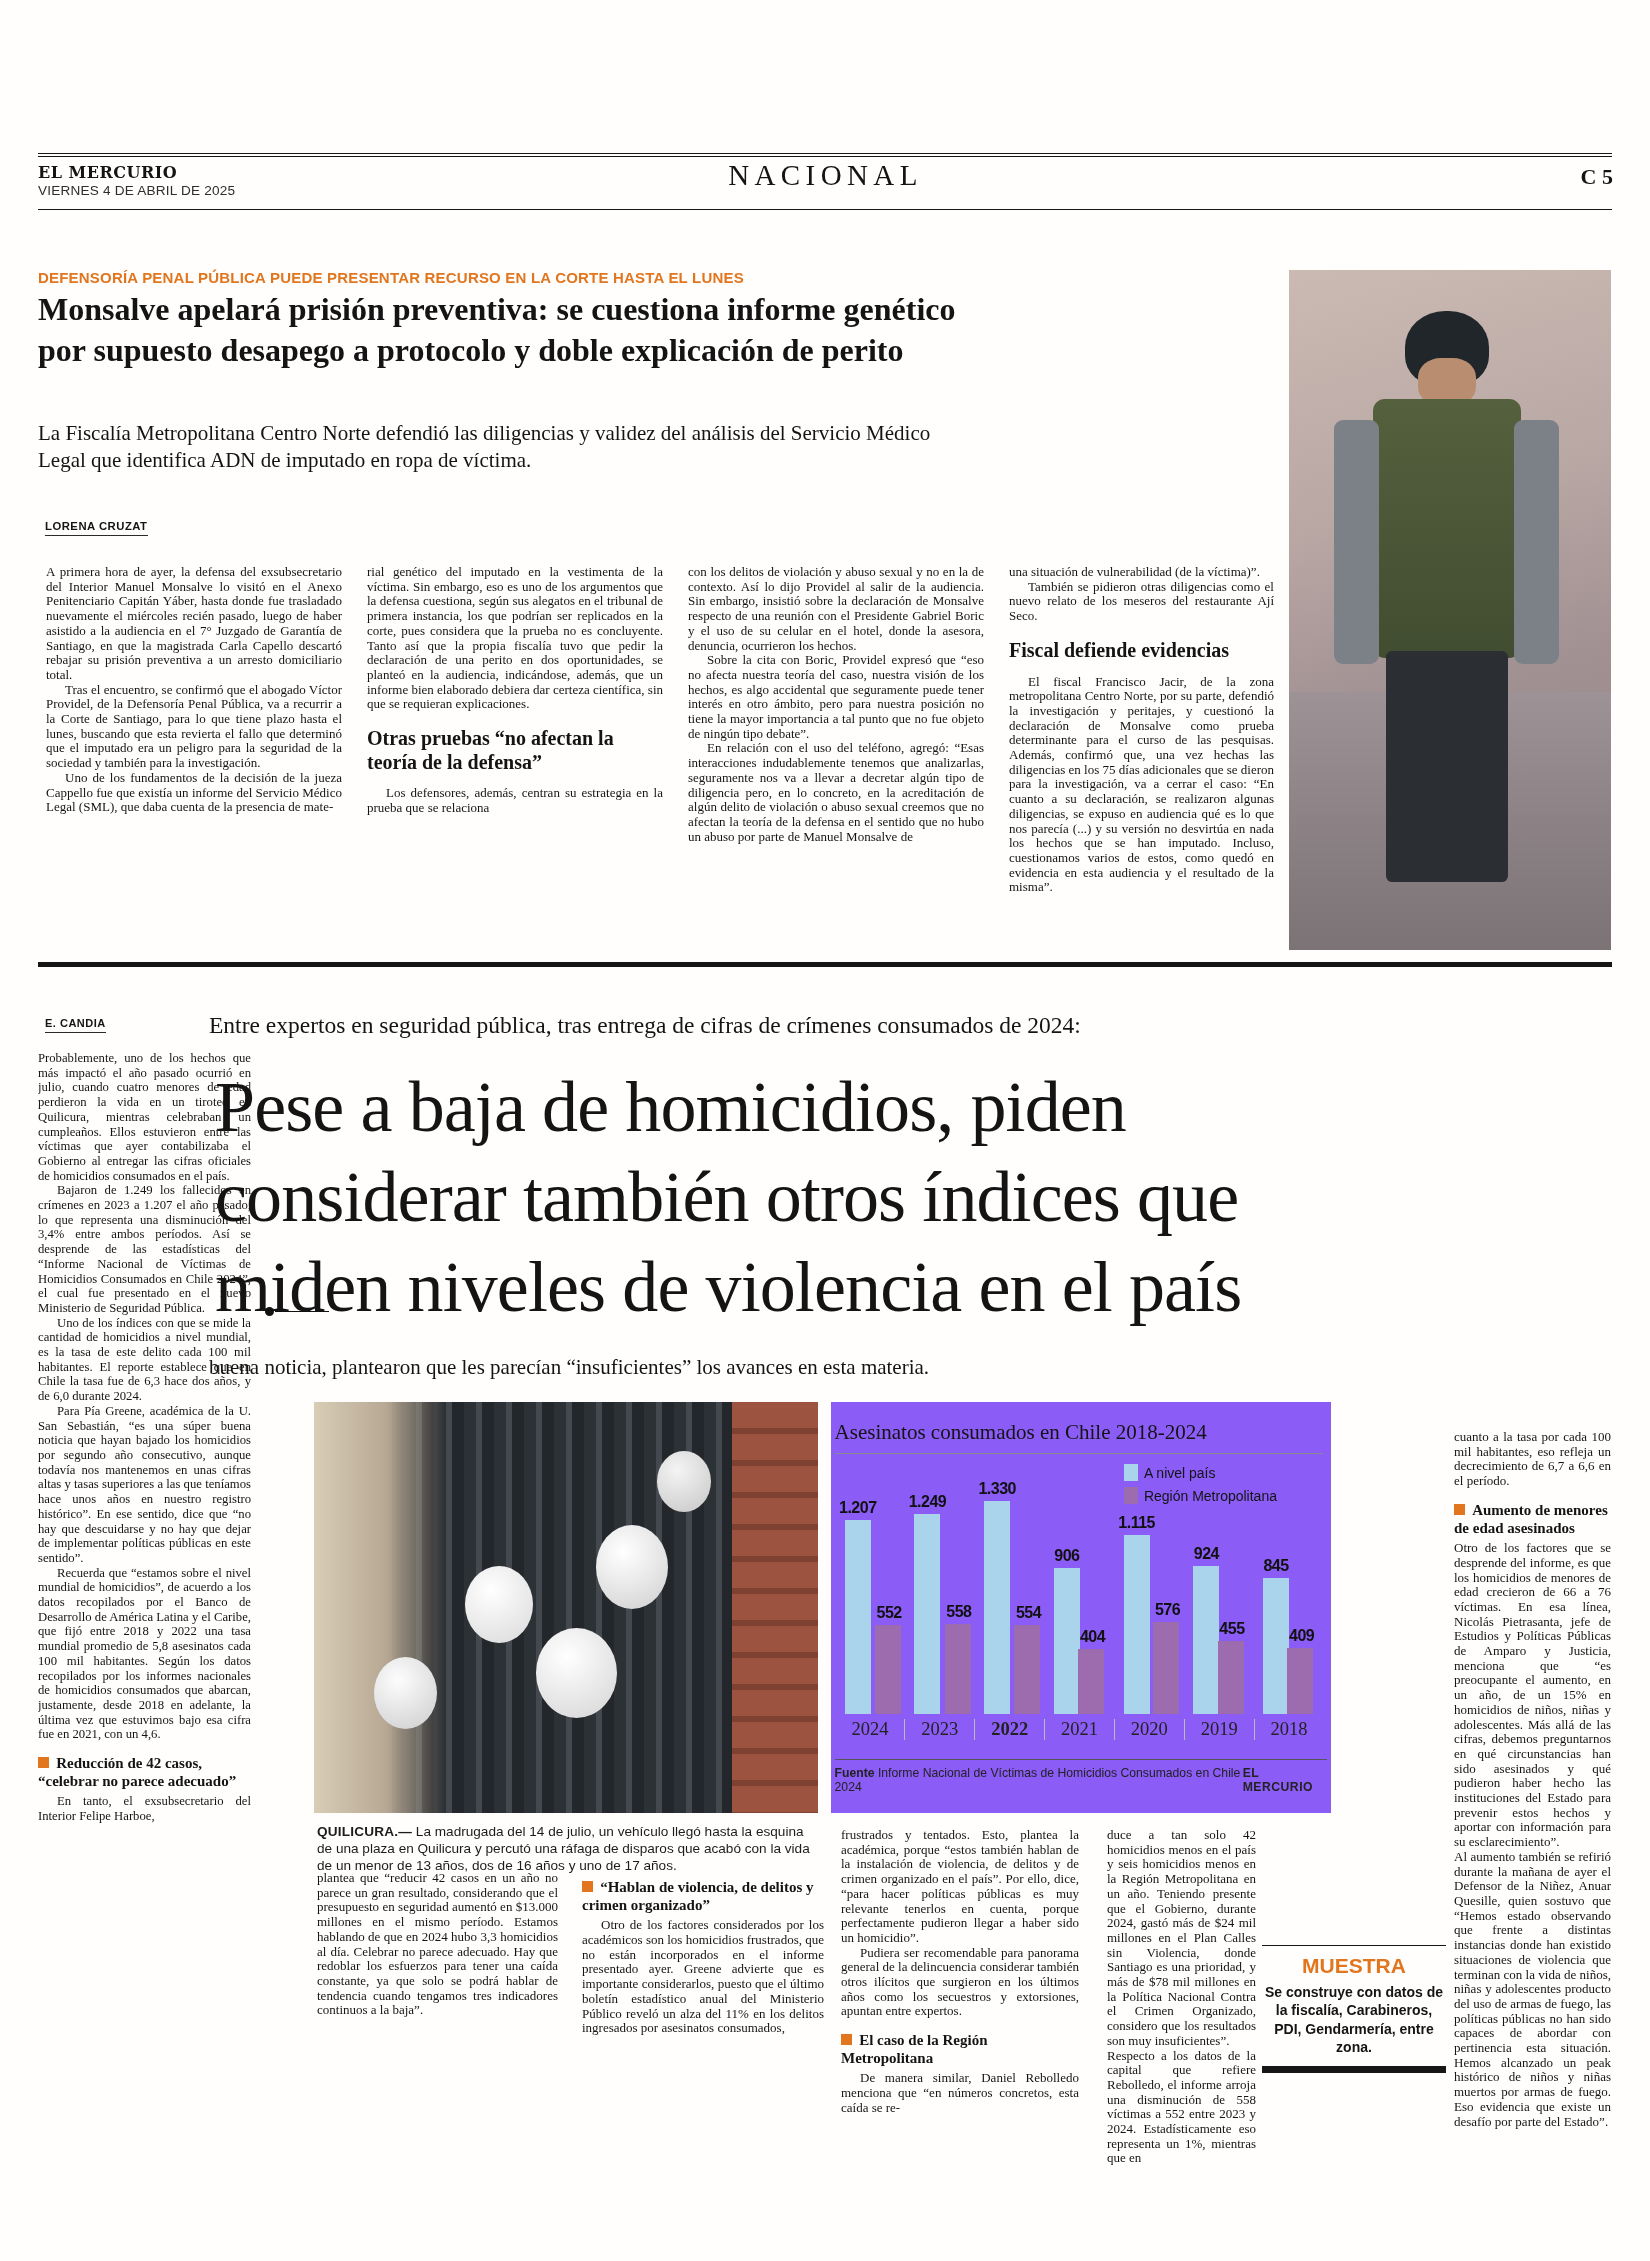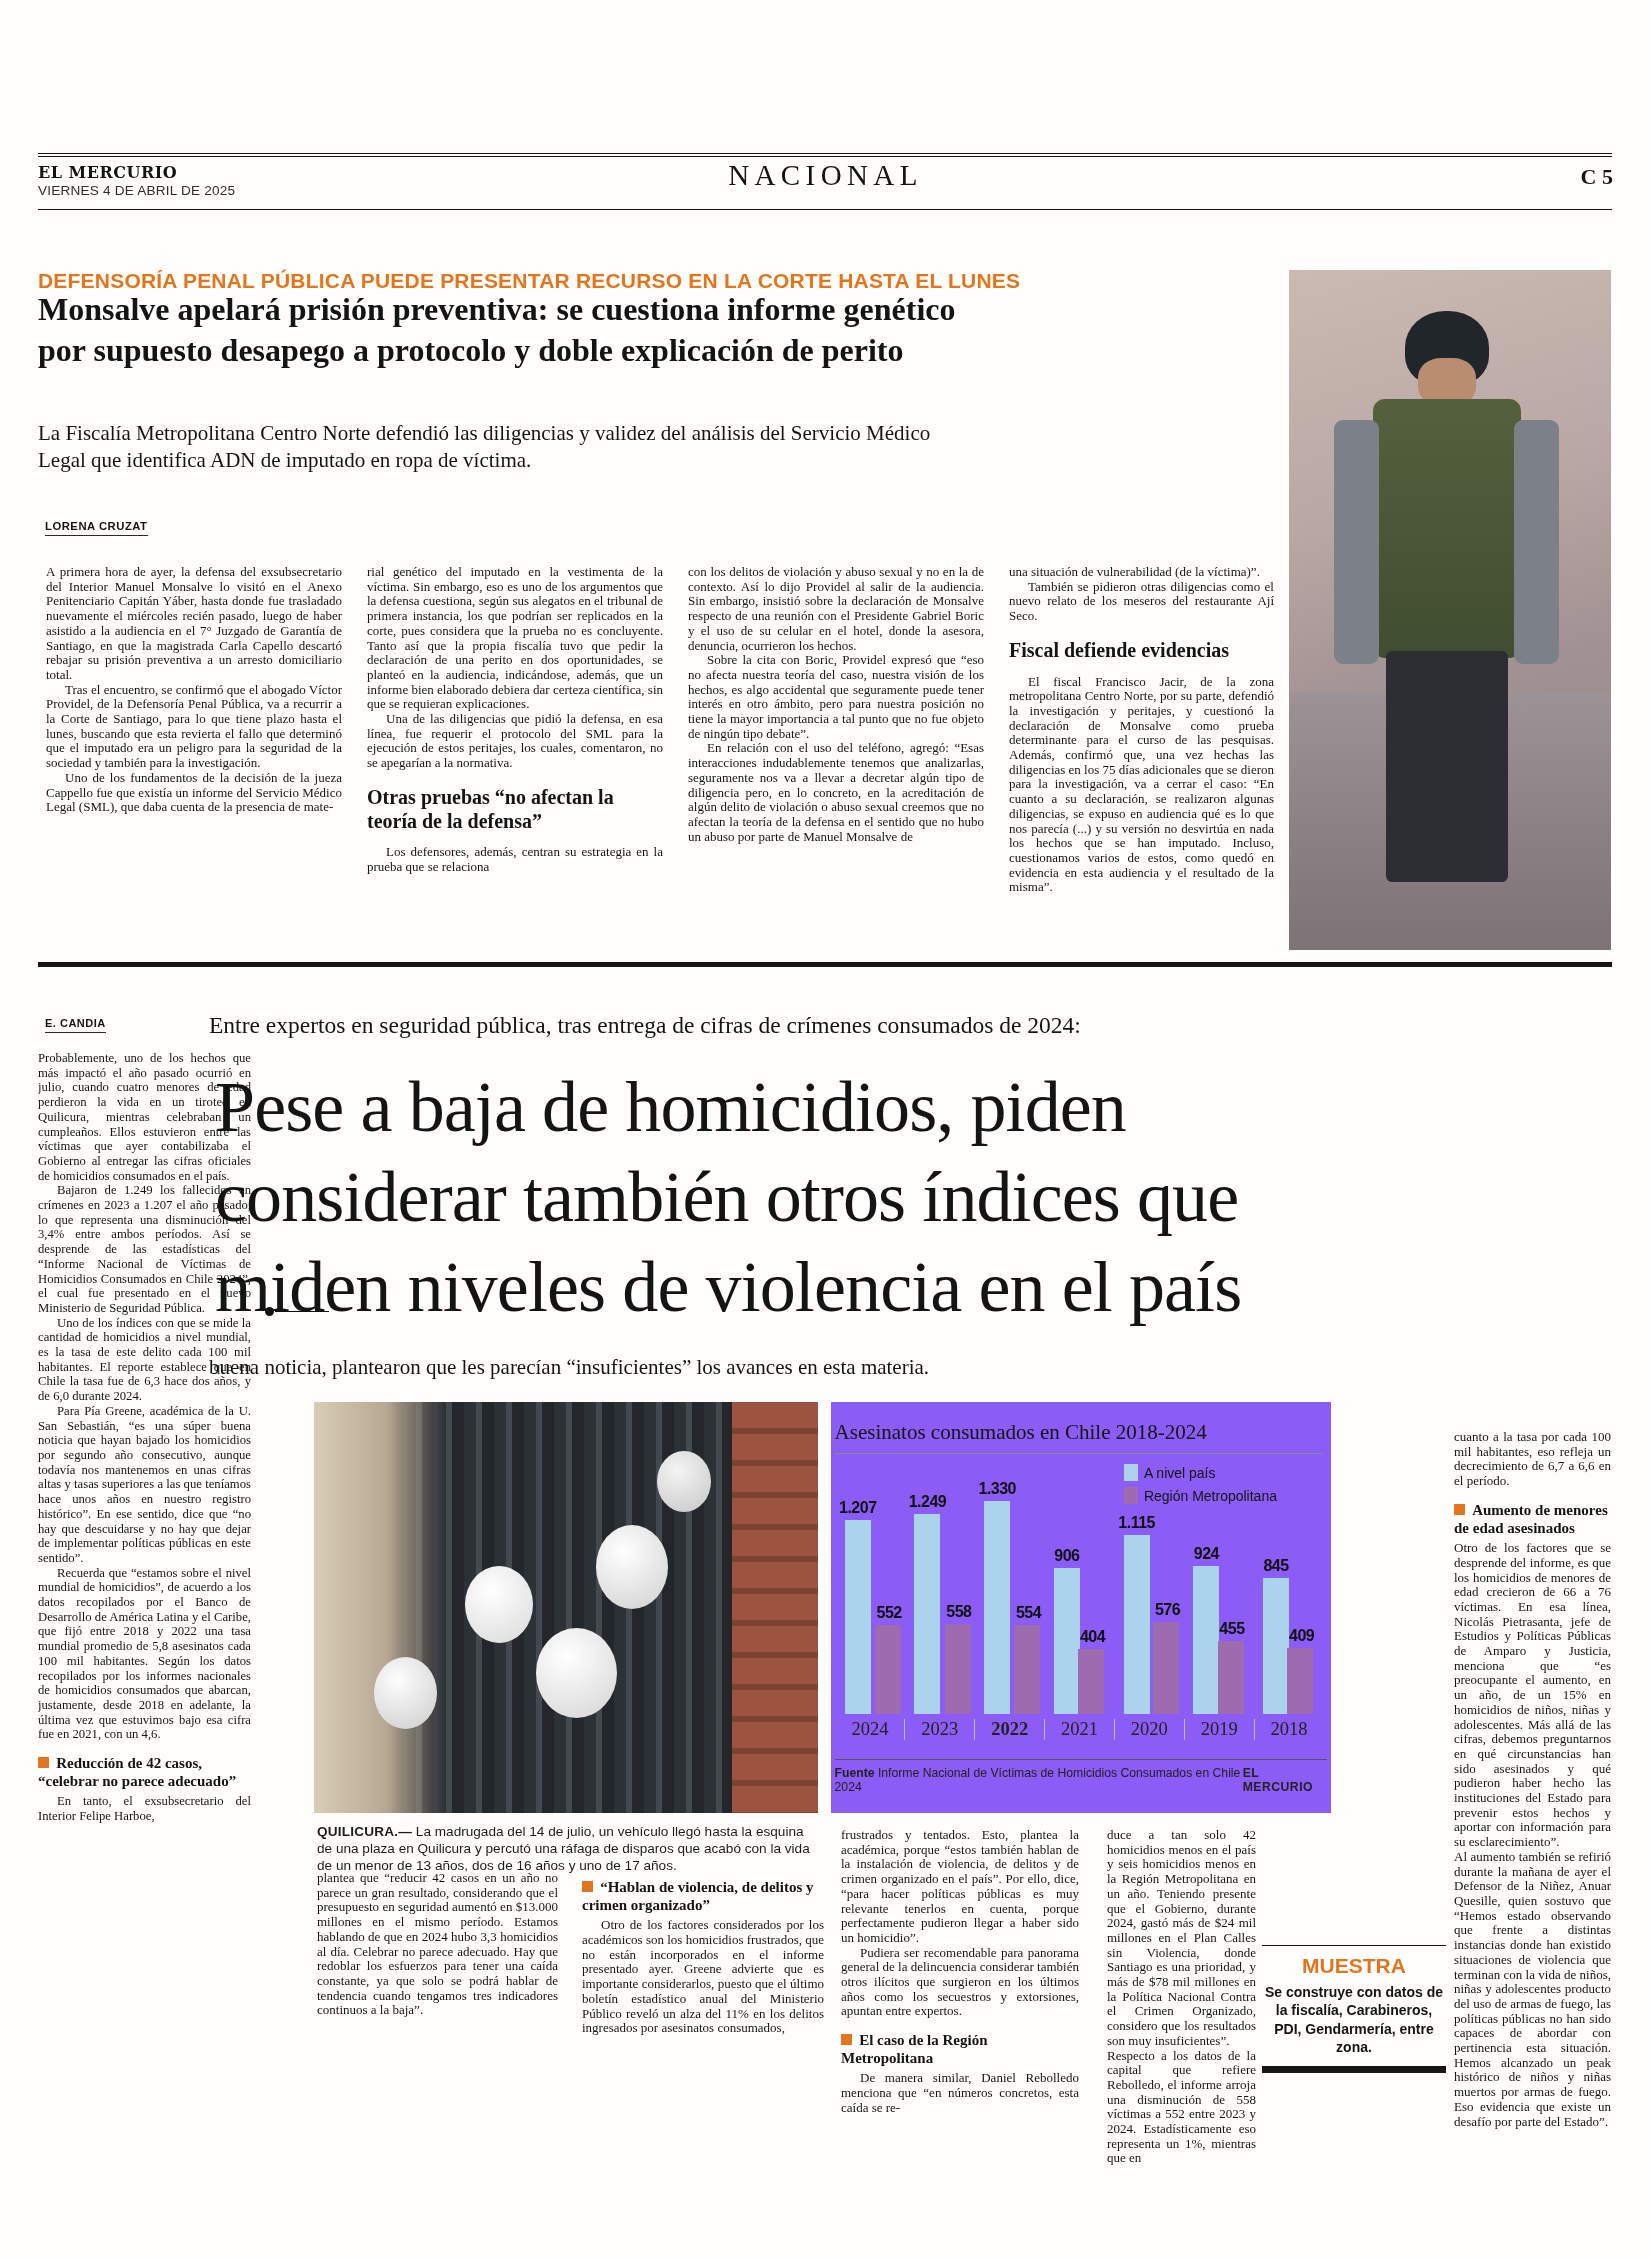--- a/index.html
+++ b/index.html
@@ -55,33 +55,32 @@
 <div class="page">
 
   <div class="abs rule" style="left:38px;top:153px;width:1574px;height:1.4px;"></div>
   <div class="abs rule" style="left:38px;top:156px;width:1574px;height:0.5px;"></div>
   <div class="abs" style="left:38px;top:163px;font-size:16px;font-weight:bold;font-family:'DejaVu Serif',serif;letter-spacing:0.5px;">EL MERCURIO</div>
   <div class="abs sans" style="left:38px;top:183px;font-size:13.6px;color:#2e2e2e;letter-spacing:0.2px;">VIERNES 4 DE ABRIL DE 2025</div>
   <div class="abs" style="left:0;right:0;top:159px;text-align:center;font-size:29px;letter-spacing:5.4px;">NACIONAL</div>
   <div class="abs" style="right:38px;top:164px;font-size:22px;font-weight:bold;">C 5</div>
   <div class="abs rule" style="left:38px;top:209px;width:1574px;height:0.9px;"></div>
 
-  <div class="abs kicker" style="left:38px;top:269px;font-size:21px;">DEFENSORÍA PENAL PÚBLICA PUEDE PRESENTAR RECURSO EN LA CORTE HASTA EL LUNES</div>
+  <div class="abs kicker" style="left:38px;top:269px;font-size:15px;">DEFENSORÍA PENAL PÚBLICA PUEDE PRESENTAR RECURSO EN LA CORTE HASTA EL LUNES</div>
   <h1 class="abs headline" style="left:38px;top:289px;width:1248px;margin:0;font-size:32px;line-height:41px;"><span>Monsalve apelará prisión preventiva: se cuestiona informe genético</span><br><span>por supuesto desapego a protocolo y doble explicación de perito</span></h1>
   <div class="abs" style="left:38px;top:420px;width:1239px;font-size:21px;line-height:27px;"><span>La Fiscalía Metropolitana Centro Norte defendió las diligencias y validez del análisis del Servicio Médico</span><br><span>Legal que identifica ADN de imputado en ropa de víctima.</span></div>
   <div class="abs byline" style="left:45px;top:520px;font-size:11.3px;">LORENA CRUZAT</div>
 
   <div class="abs colblocks body-txt" style="left:46px;top:565px;width:296px;height:385px;">
       <p class="blk-p">A primera hora de ayer, la defensa del exsubsecretario del Interior Manuel Monsalve lo visitó en el Anexo Penitenciario Capitán Yáber, hasta donde fue trasladado nuevamente el miércoles recién pasado, luego de haber asistido a la audiencia en el 7° Juzgado de Garantía de Santiago, en que la magistrada Carla Capello descartó rebajar su prisión preventiva a un arresto domiciliario total.</p>
       <p class="blk-p">Tras el encuentro, se confirmó que el abogado Víctor Providel, de la Defensoría Penal Pública, va a recurrir a la Corte de Santiago, para lo que tiene plazo hasta el lunes, buscando que esta revierta el fallo que determinó que el imputado era un peligro para la seguridad de la sociedad y también para la investigación.</p>
       <p class="blk-p">Uno de los fundamentos de la decisión de la jueza Cappello fue que existía un informe del Servicio Médico Legal (SML), que daba cuenta de la presencia de mate-</p>
     </div>
   <div class="abs colblocks body-txt" style="left:367px;top:565px;width:296px;height:385px;">
       <p class="blk-p">rial genético del imputado en la vestimenta de la víctima. Sin embargo, eso es uno de los argumentos que la defensa cuestiona, según sus alegatos en el tribunal de primera instancia, los que podrían ser replicados en la corte, pues considera que la prueba no es concluyente. Tanto así que la propia fiscalía tuvo que pedir la declaración de una perito en dos oportunidades, se planteó en la audiencia, indicándose, además, que un informe bien elaborado debiera dar certeza científica, sin que se requieran explicaciones.</p>
-      <p class="blk-p">Una de las diligencias que pidió la defensa, en esa línea, fue requerir el protocolo del SML para la ejecución de estos peritajes, los cuales, comentaron, no se apegarían a la normativa.</p>
       <div class="blk-h2col">Otras pruebas “no afectan la teoría de la defensa”</div>
       <p class="blk-p">Los defensores, además, centran su estrategia en la prueba que se relaciona</p>
     </div>
   <div class="abs colblocks body-txt" style="left:688px;top:565px;width:296px;height:385px;">
       <p class="blk-p">con los delitos de violación y abuso sexual y no en la de contexto. Así lo dijo Providel al salir de la audiencia. Sin embargo, insistió sobre la declaración de Monsalve respecto de una reunión con el Presidente Gabriel Boric y el uso de su celular en el hotel, donde la asesora, denuncia, ocurrieron los hechos.</p>
       <p class="blk-p">Sobre la cita con Boric, Providel expresó que “eso no afecta nuestra teoría del caso, nuestra visión de los hechos, es algo accidental que seguramente puede tener interés en otro ámbito, pero para nuestra posición no tiene la mayor importancia a tal punto que no fue objeto de ningún tipo debate”.</p>
       <p class="blk-p">En relación con el uso del teléfono, agregó: “Esas interacciones indudablemente tenemos que analizarlas, seguramente nos va a llevar a decretar algún tipo de diligencia pero, en lo concreto, en la acreditación de algún delito de violación o abuso sexual creemos que no afectan la teoría de la defensa en el sentido que no hubo un abuso por parte de Manuel Monsalve de</p>
     </div>
   <div class="abs colblocks body-txt" style="left:1009px;top:565px;width:265px;height:385px;">
       <p class="blk-p">una situación de vulnerabilidad (de la víctima)”.</p>

